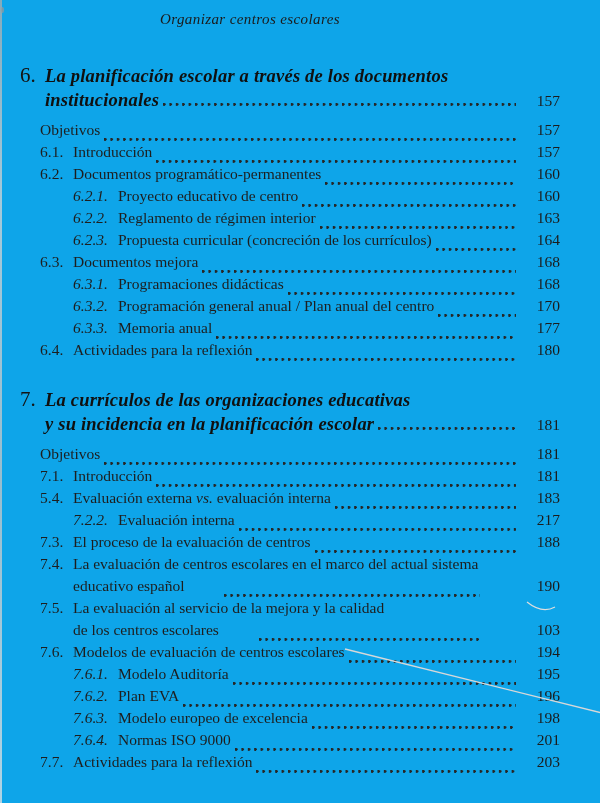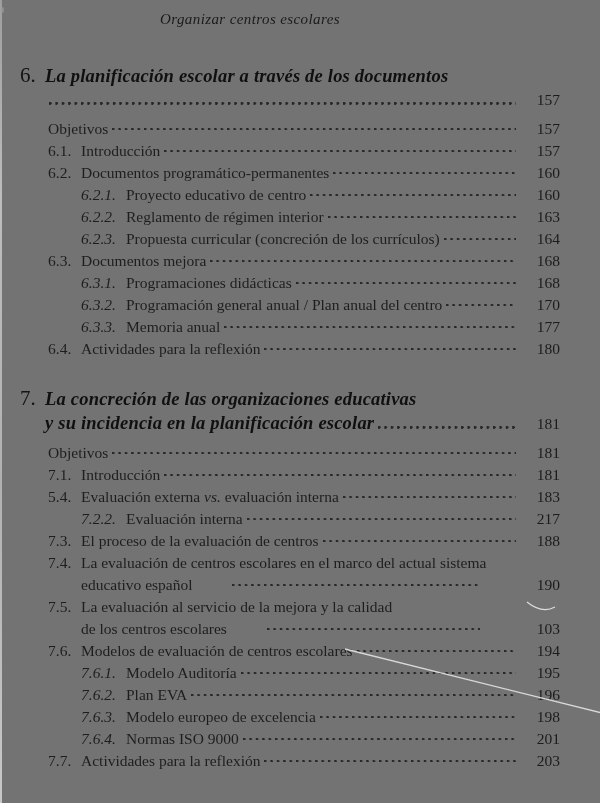--- a/index.html
+++ b/index.html
@@ -5,21 +5,21 @@
   html, body { margin: 0; padding: 0; }
   body {
     width: 600px; height: 803px;
     background: #ffffff;
     font-family: "Liberation Serif", "DejaVu Serif", serif;
     color: #1e1e1e;
   }
   .page-root {
     position: relative;
     width: 600px; height: 803px;
-    background: #737373;
+    background: #0ea5e9;
     overflow: hidden;
   }
   
   .running-header {
     position: absolute;
     top: 11px; left: 0; width: 500px;
     text-align: center;
     font-style: italic;
     font-size: 15px;
     letter-spacing: 0.4px;
@@ -46,25 +46,24 @@
   .ch-title {
     font-size: 18.5px;
     font-weight: 700;
     font-style: italic;
     letter-spacing: 0.2px;
     color: #101010;
   }
   .entries { margin-top: 6px; margin-left: 20px; }
   .entry {
     display: flex;
-    align-items: center;
+    align-items: flex-end;
     line-height: 22px;
     font-size: 15.5px;
     white-space: nowrap;
-    margin-left: 8px;
   }
   .entry .label { flex: 0 0 33px; }
   .entry.lvl2 { padding-left: 33px; }
   .entry.lvl2 .label { flex: 0 0 45px; font-style: italic; }
   .entry.cont { padding-left: 33px; gap: 36px; }
   .it { font-style: italic; }
   
   .dots {
     flex: 1 1 auto;
     min-width: 12px;
@@ -112,20 +111,21 @@
 
   <div class="running-header">Organizar centros escolares</div>
 
   <div class="toc">
   <section class="chapter">
     <div class="ch-row">
       <span class="ch-num">6.</span>
       <span class="ch-title ch-title-1">La planificación escolar a través de los documentos</span>
     </div>
     <div class="ch-row ch-row-2">
+      <span class="ch-title ch-title-2">institucionales</span>
       <span class="dots"></span>
       <span class="page ch-page">157</span>
     </div>
     <div class="entries">
   <div class="entry lvl1">
 
     <span class="text">Objetivos</span>
     <span class="dots"></span>
     <span class="page">157</span>
   </div>
@@ -198,21 +198,21 @@
     <span class="text">Actividades para la reflexión</span>
     <span class="dots"></span>
     <span class="page">180</span>
   </div>
 </div>
   </section>
 
   <section class="chapter">
     <div class="ch-row">
       <span class="ch-num">7.</span>
-      <span class="ch-title ch-title-1">La concreción de las organizaciones educativas</span>
+      <span class="ch-title ch-title-1">La currículos de las organizaciones educativas</span>
     </div>
     <div class="ch-row ch-row-2">
       <span class="ch-title ch-title-2">y su incidencia en la planificación escolar</span>
       <span class="dots"></span>
       <span class="page ch-page">181</span>
     </div>
     <div class="entries">
   <div class="entry lvl1">
 
     <span class="text">Objetivos</span>

